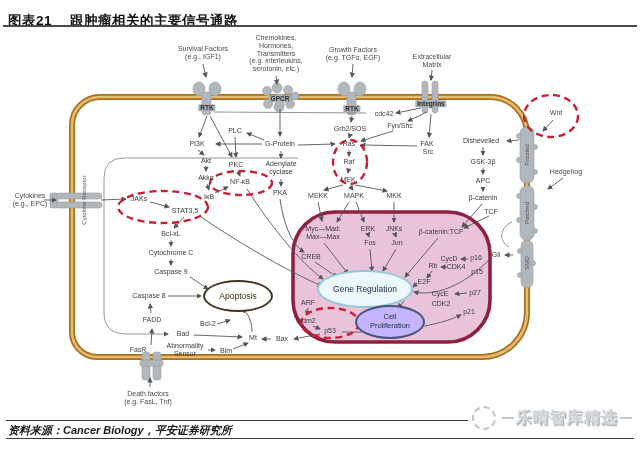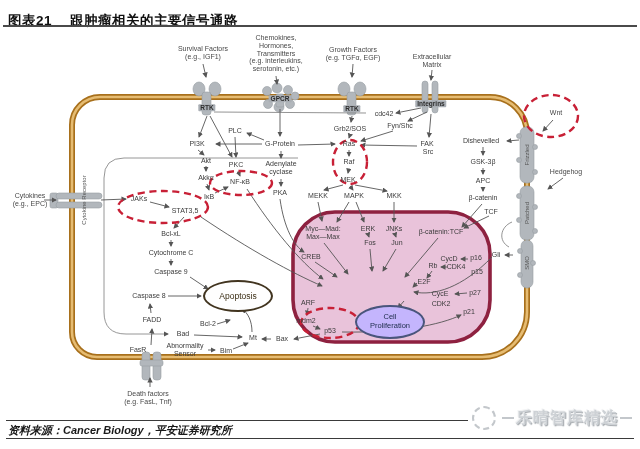--- a/index.html
+++ b/index.html
@@ -208,20 +208,21 @@
       <ellipse cx="163" cy="207" rx="45" ry="16"></ellipse>
       <ellipse cx="241" cy="183" rx="31" ry="12"></ellipse>
       <ellipse cx="350" cy="162" rx="17" ry="22"></ellipse>
       <ellipse cx="551" cy="116" rx="27" ry="21"></ellipse>
       <ellipse cx="330" cy="323" rx="29" ry="15"></ellipse>
     </g>
   </svg>
 
   <div id="ovals">
     <div class="oval" id="ov-apoptosis" style="left:238px;top:296px"><span>Apoptosis</span></div>
+    <div class="oval" id="ov-generegulation" style="left:365px;top:289px"><span>Gene Regulation</span></div>
     <div class="oval" id="ov-cellproliferation" style="left:390px;top:322px"><span>Cell
 Proliferation</span></div>
   </div>
 
   <div id="labels">
       <div class="lbl lig" style="left: 203px; top: 53px;">Survival Factors
 (e.g., IGF1)</div>
       <div class="lbl lig" style="left: 276px; top: 54px;">Chemokines,
 Hormones,
 Transmitters

